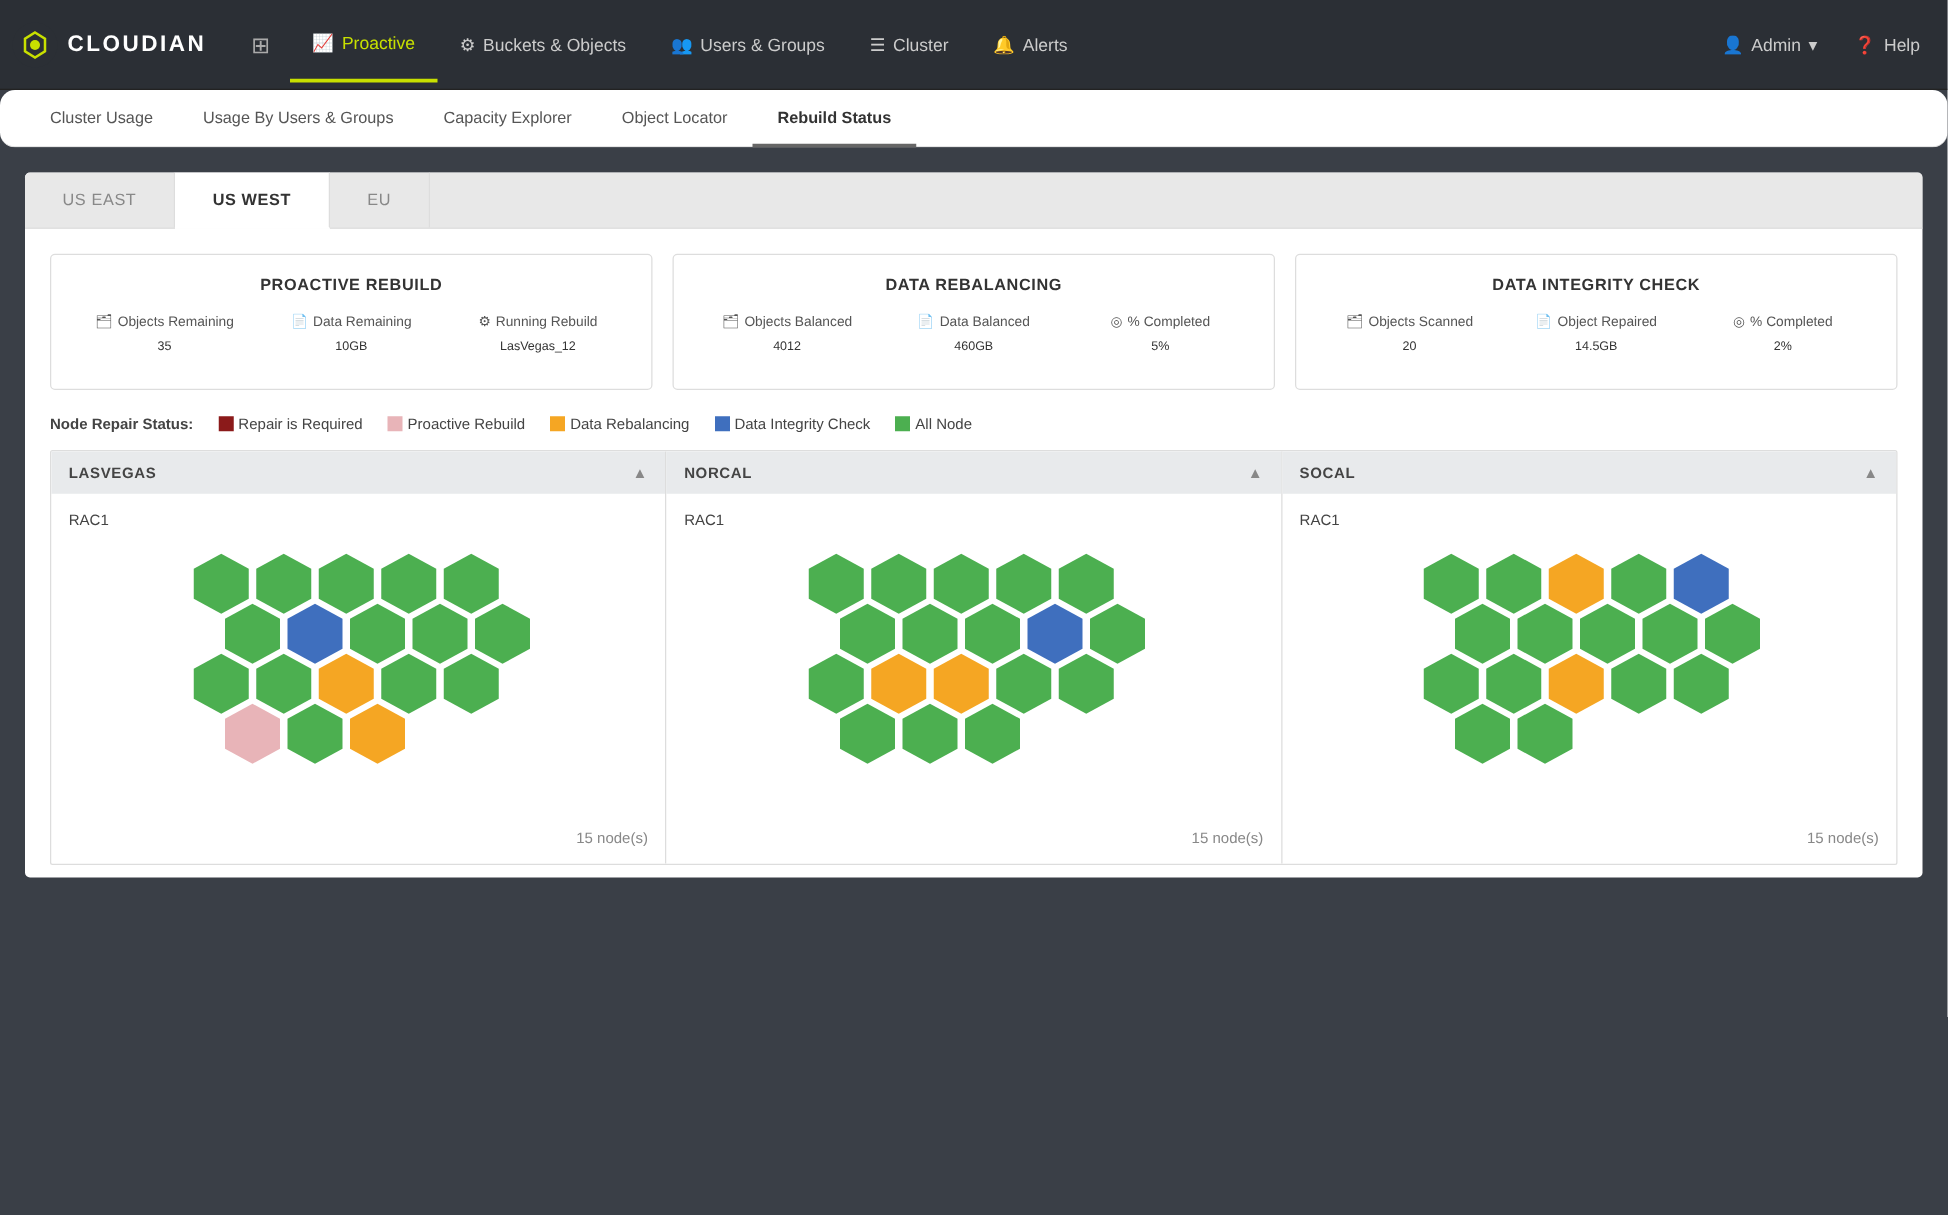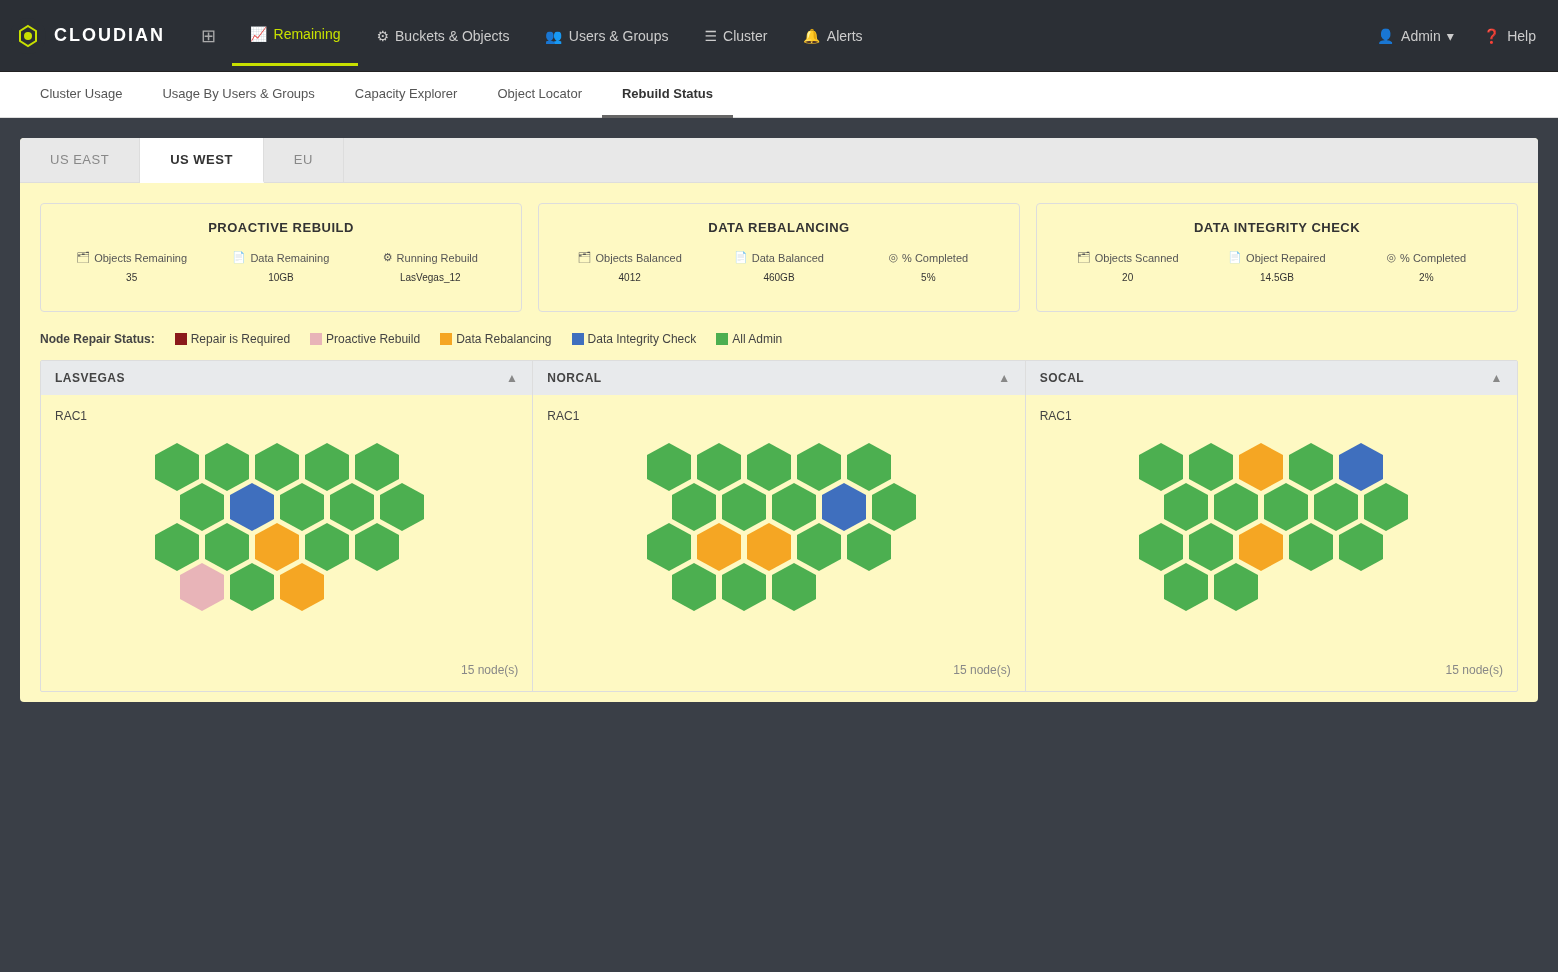--- a/index.html
+++ b/index.html
@@ -65,20 +65,21 @@
     .nav-right .nav-item { padding: 0 12px; }
 
     
     .sub-nav {
       background: #fff;
       display: flex;
       align-items: center;
       height: 46px;
       border-bottom: 1px solid #ddd;
       padding: 0 20px;
+      border-radius: 12px;
     }
     .sub-nav-item {
       color: #555;
       font-size: 13px;
       padding: 0 20px;
       height: 46px;
       display: flex;
       align-items: center;
       cursor: pointer;
       text-decoration: none;
@@ -89,21 +90,21 @@
       font-weight: 600;
       border-bottom: 3px solid #666;
     }
 
     
     .main-content {
       padding: 20px;
     }
 
     .content-panel {
-      background: #fef9c3;
+      background: #ffffff;
       border-radius: 4px;
       overflow: hidden;
     }
 
     
     .region-tabs {
       display: flex;
       background: #e8e8e8;
       border-bottom: 1px solid #ddd;
     }
@@ -254,21 +255,21 @@
       <circle cx="18" cy="18" r="4" fill="#c8e000"></circle>
     </svg>
     <span class="logo-text">CLOUDIAN</span>
   </div>
 
   <div class="nav-grid-icon">⊞</div>
 
   <div class="nav-items">
     <a class="nav-item active">
       <span>📈</span>
-      <span>Remaining</span>
+      <span>Proactive</span>
     </a>
     <a class="nav-item">
       <span>⚙</span>
       <span>Buckets &amp; Objects</span>
     </a>
     <a class="nav-item">
       <span>👥</span>
       <span>Users &amp; Groups</span>
     </a>
     <a class="nav-item">
@@ -427,21 +428,21 @@
         <span class="legend-item">
           <span class="legend-color" style="background:#f5a623;"></span>
           <span>Data Rebalancing</span>
         </span>
         <span class="legend-item">
           <span class="legend-color" style="background:#3f6fbe;"></span>
           <span>Data Integrity Check</span>
         </span>
         <span class="legend-item">
           <span class="legend-color" style="background:#4caf50;"></span>
-          <span>All Admin</span>
+          <span>All Node</span>
         </span>
       </div>
 
       <div class="regions-grid">
 
         <div class="region-panel">
           <div class="region-header">
             <span>LASVEGAS</span>
             <span class="region-header-chevron">▲</span>
           </div>

